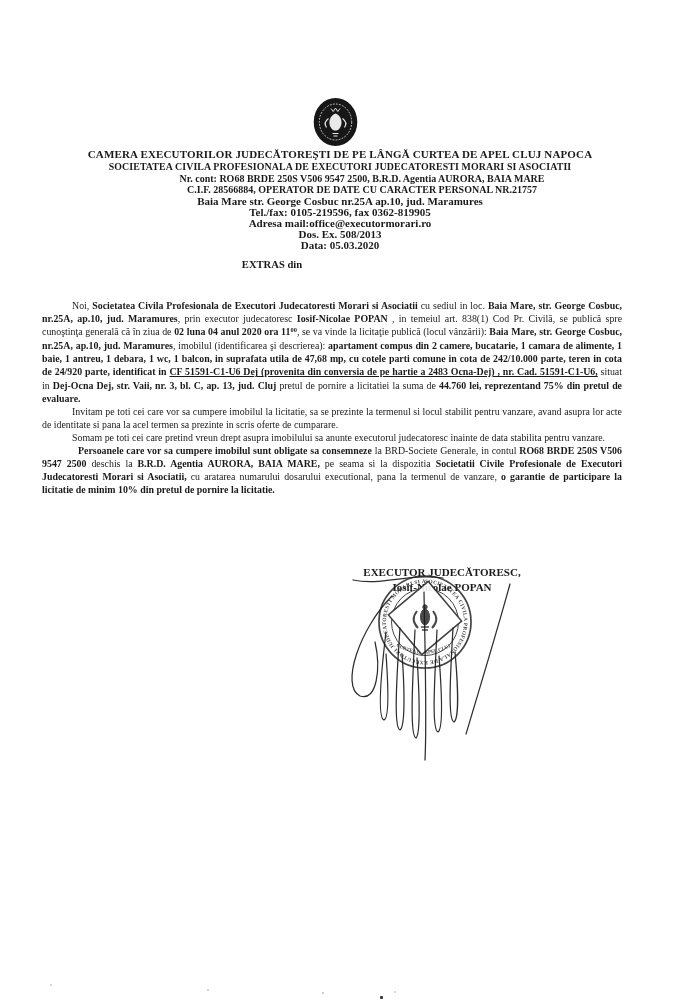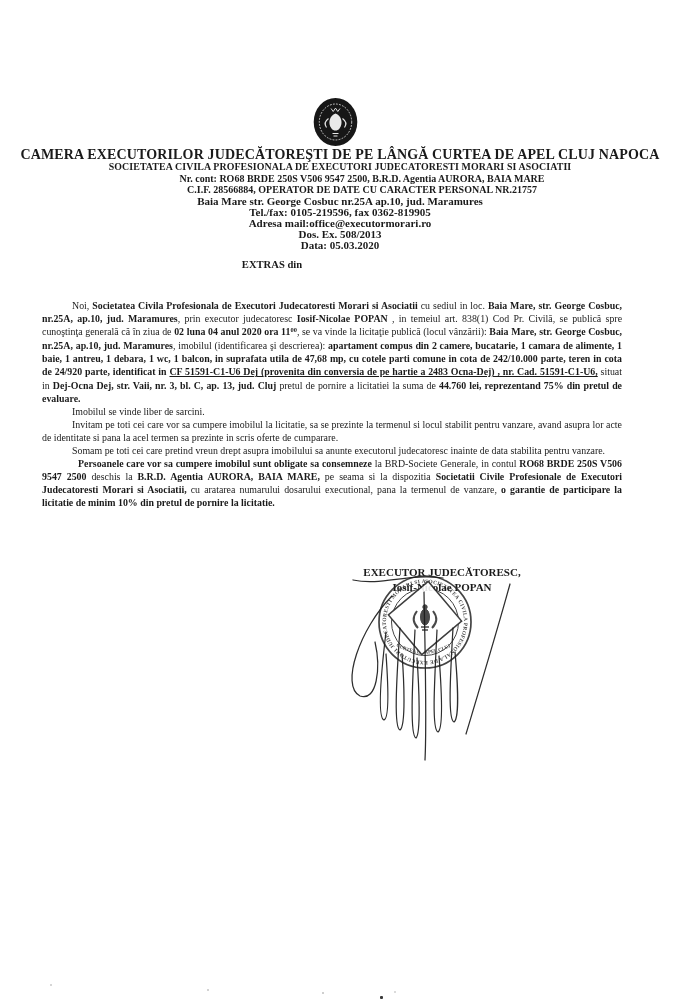--- a/index.html
+++ b/index.html
@@ -6,21 +6,21 @@
   .page{
     position:relative;width:680px;height:1000px;background:#ffffff;
     font-family:"Liberation Serif","DejaVu Serif",serif;color:#1a1a1a;
     overflow:hidden;
   }
   
   .seal-top{position:absolute;left:312px;top:96px;width:47px;height:53px;}
   
   .letterhead{position:absolute;top:149px;left:0;width:680px;text-align:center;font-weight:bold;}
   .h-line{white-space:nowrap;}
-  .h-l1{font-size:14px;line-height:11.6px;letter-spacing:.15px;}
+  .h-l1{font-size:11px;line-height:11.6px;letter-spacing:.15px;}
   .h-l2{font-size:9.9px;line-height:12.2px;letter-spacing:.1px;}
   .h-md{font-size:10px;line-height:11.5px;margin-left:44px;}
   .h-sm{font-size:11px;line-height:11px;}
   
   .title{position:absolute;top:258px;left:0;width:544px;text-align:center;font-weight:bold;
          font-size:10.6px;line-height:13.5px;}
   
   .body-text{position:absolute;top:299px;left:42px;width:580px;
              font-size:9.9px;line-height:13.1px;text-align:justify;}
   .body-text p{margin:0;text-indent:30px;}
@@ -61,21 +61,20 @@
     <div class="h-line h-sm">Dos. Ex. 508/2013</div>
     <div class="h-line h-sm">Data: 05.03.2020</div>
   </header>
 
   <div class="title">
     <div>EXTRAS din</div>
   </div>
 
   <main class="body-text">
     <p><span>Noi, </span><span style="font-weight: bold;">Societatea Civila Profesionala de Executori Judecatoresti Morari si Asociatii</span><span> cu sediul in loc. </span><span style="font-weight: bold;">Baia Mare, str. George Cosbuc, nr.25A, ap.10, jud. Maramures</span><span>, prin executor judecatoresc </span><span style="font-weight: bold;">Iosif-Nicolae POPAN</span><span> , in temeiul art. 838(1) Cod Pr. Civilă, se publică spre cunoştinţa generală că în ziua de </span><span style="font-weight: bold;">02 luna 04 anul 2020 ora 11</span><sup style="font-weight: bold;">00</sup><span>, se va vinde la licitaţie publică (locul vânzării): </span><span style="font-weight: bold;">Baia Mare, str. George Cosbuc, nr.25A, ap.10, jud. Maramures</span><span>, imobilul (identificarea şi descrierea): </span><span style="font-weight: bold;">apartament compus din 2 camere, bucatarie, 1 camara de alimente, 1 baie, 1 antreu, 1 debara, 1 wc, 1 balcon, in suprafata utila de 47,68 mp, cu cotele parti comune in cota de 242/10.000 parte, teren in cota de 24/920 parte, identificat in </span><span style="font-weight: bold; text-decoration: underline;">CF 51591-C1-U6 Dej (provenita din conversia de pe hartie a 2483 Ocna-Dej) , nr. Cad. 51591-C1-U6,</span><span> situat in </span><span style="font-weight: bold;">Dej-Ocna Dej, str. Vaii, nr. 3, bl. C, ap. 13, jud. Cluj</span><span>  pretul de pornire a licitatiei la suma de </span><span style="font-weight: bold;">44.760 lei, reprezentand 75% din pretul de evaluare.</span></p>
-    <p>Imobilul se vinde liber de sarcini.</p>
     <p>Invitam pe toti cei care vor sa cumpere imobilul la licitatie, sa se prezinte la termenul si locul stabilit pentru vanzare, avand asupra lor acte de identitate si pana la acel termen sa prezinte in scris oferte de cumparare.</p>
     <p>Somam pe toti cei care pretind vreun drept asupra imobilului sa anunte executorul judecatoresc inainte de data stabilita pentru vanzare.</p>
     <p class="p5"><span style="font-weight: bold;">Persoanele care vor sa cumpere imobilul sunt obligate sa consemneze</span><span> la BRD-Societe Generale, in contul </span><span style="font-weight: bold;">RO68 BRDE 250S V506 9547 2500</span><span>  deschis la </span><span style="font-weight: bold;">B.R.D. Agentia AURORA, BAIA MARE,</span><span> pe seama si la dispozitia </span><span style="font-weight: bold;">Societatii Civile Profesionale de Executori Judecatoresti Morari si Asociatii,</span><span> cu aratarea numarului dosarului executional, pana la termenul de vanzare, </span><span style="font-weight: bold;">o garantie de participare la licitatie de minim 10% din pretul de pornire la licitatie.</span></p>
   </main>
 
   <div class="sig">
     <div>EXECUTOR JUDECĂTORESC,</div>
     <div>Iosif-Nicolae POPAN</div>
   </div>
 

